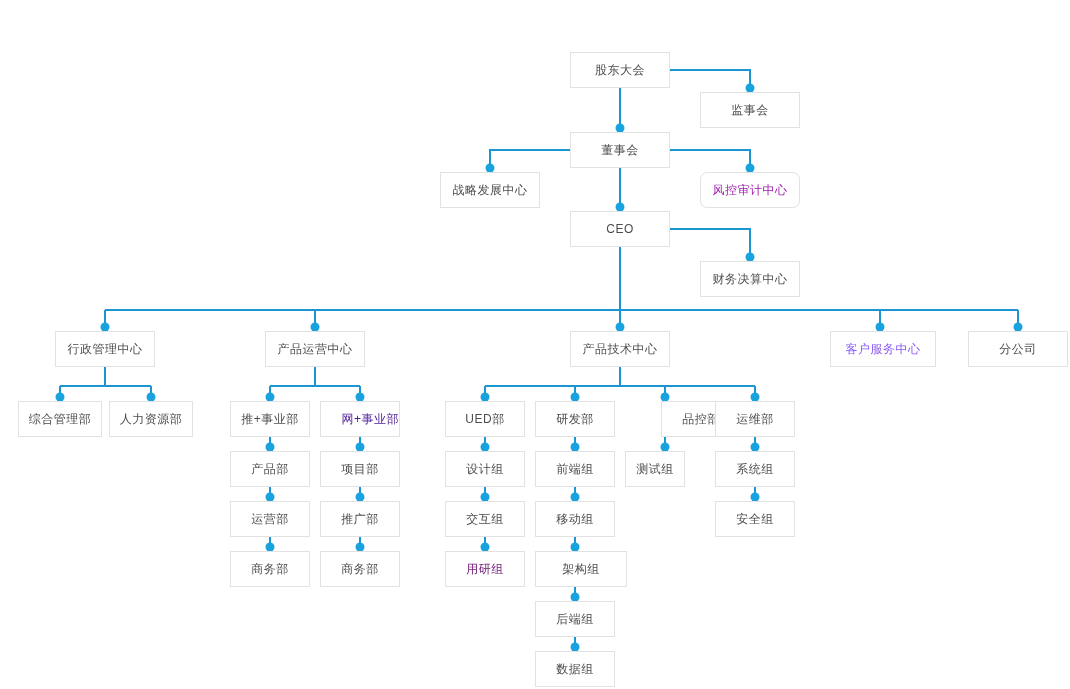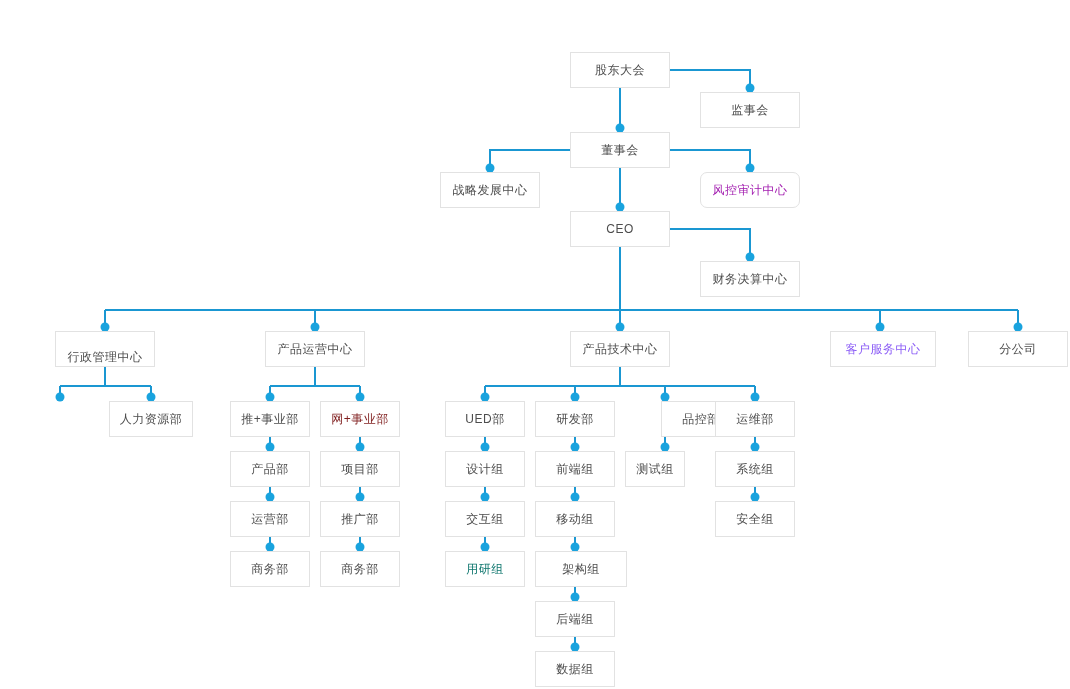--- a/index.html
+++ b/index.html
@@ -137,42 +137,45 @@
     </div>
     <div class="node" style="left: 700px; top: 172px; width: 100px; height: 36px; border-color: rgb(226, 226, 226); background: rgb(255, 255, 255); color: #a21caf; border-radius: 7px;">
       <span>风控审计中心</span>
     </div>
     <div class="node" style="left: 570px; top: 211px; width: 100px; height: 36px; border-color: rgb(226, 226, 226); background: rgb(255, 255, 255); color: rgb(77, 77, 77);">
       <span>CEO</span>
     </div>
     <div class="node" style="left: 700px; top: 261px; width: 100px; height: 36px; border-color: rgb(226, 226, 226); background: rgb(255, 255, 255); color: rgb(77, 77, 77);">
       <span>财务决算中心</span>
     </div>
-    <div class="node" style="left: 55px; top: 331px; width: 100px; height: 36px; border-color: rgb(226, 226, 226); background: rgb(255, 255, 255); color: rgb(77, 77, 77); align-items: flex-end;">
+    <div class="node" style="left: 55px; top: 331px; width: 100px; height: 36px; border-color: rgb(226, 226, 226); background: rgb(255, 255, 255); color: rgb(77, 77, 77);">
       <span>行政管理中心</span>
     </div>
     <div class="node" style="left: 265px; top: 331px; width: 100px; height: 36px; border-color: rgb(226, 226, 226); background: rgb(255, 255, 255); color: rgb(77, 77, 77);">
       <span>产品运营中心</span>
     </div>
     <div class="node" style="left: 570px; top: 331px; width: 100px; height: 36px; border-color: rgb(226, 226, 226); background: rgb(255, 255, 255); color: rgb(77, 77, 77);">
       <span>产品技术中心</span>
     </div>
     <div class="node" style="left: 830px; top: 331px; width: 106px; height: 36px; border-color: rgb(226, 226, 226); background: rgb(255, 255, 255); color: #8b5cf6;">
       <span>客户服务中心</span>
     </div>
     <div class="node" style="left: 968px; top: 331px; width: 100px; height: 36px; border-color: rgb(226, 226, 226); background: rgb(255, 255, 255); color: rgb(77, 77, 77);">
       <span>分公司</span>
     </div>
+    <div class="node" style="left: 18px; top: 401px; width: 84px; height: 36px; border-color: rgb(226, 226, 226); background: rgb(255, 255, 255); color: rgb(77, 77, 77);">
+      <span>综合管理部</span>
+    </div>
     <div class="node" style="left: 109px; top: 401px; width: 84px; height: 36px; border-color: rgb(226, 226, 226); background: rgb(255, 255, 255); color: rgb(77, 77, 77);">
       <span>人力资源部</span>
     </div>
     <div class="node" style="left: 230px; top: 401px; width: 80px; height: 36px; border-color: rgb(226, 226, 226); background: rgb(255, 255, 255); color: rgb(77, 77, 77);">
       <span>推+事业部</span>
     </div>
-    <div class="node" style="left: 320px; top: 401px; width: 80px; height: 36px; border-color: rgb(226, 226, 226); background: rgb(255, 255, 255); color: #7f1d1d;">
+    <div class="node" style="left: 320px; top: 401px; width: 80px; height: 36px; border-color: rgb(226, 226, 226); background: rgb(255, 255, 255); color: #4c1d95; justify-content: flex-end;">
       <span>网+事业部</span>
     </div>
     <div class="node" style="left: 230px; top: 451px; width: 80px; height: 36px; border-color: rgb(226, 226, 226); background: rgb(255, 255, 255); color: rgb(77, 77, 77);">
       <span>产品部</span>
     </div>
     <div class="node" style="left: 230px; top: 501px; width: 80px; height: 36px; border-color: rgb(226, 226, 226); background: rgb(255, 255, 255); color: rgb(77, 77, 77);">
       <span>运营部</span>
     </div>
     <div class="node" style="left: 230px; top: 551px; width: 80px; height: 36px; border-color: rgb(226, 226, 226); background: rgb(255, 255, 255); color: rgb(77, 77, 77);">
       <span>商务部</span>
@@ -188,21 +191,21 @@
     </div>
     <div class="node" style="left: 445px; top: 401px; width: 80px; height: 36px; border-color: rgb(226, 226, 226); background: rgb(255, 255, 255); color: rgb(77, 77, 77);">
       <span>UED部</span>
     </div>
     <div class="node" style="left: 445px; top: 451px; width: 80px; height: 36px; border-color: rgb(226, 226, 226); background: rgb(255, 255, 255); color: rgb(77, 77, 77);">
       <span>设计组</span>
     </div>
     <div class="node" style="left: 445px; top: 501px; width: 80px; height: 36px; border-color: rgb(226, 226, 226); background: rgb(255, 255, 255); color: rgb(77, 77, 77);">
       <span>交互组</span>
     </div>
-    <div class="node" style="left: 445px; top: 551px; width: 80px; height: 36px; border-color: rgb(226, 226, 226); background: rgb(255, 255, 255); color: #0f766e;">
+    <div class="node" style="left: 445px; top: 551px; width: 80px; height: 36px; border-color: rgb(226, 226, 226); background: rgb(255, 255, 255); color: #701a75;">
       <span>用研组</span>
     </div>
     <div class="node" style="left: 535px; top: 401px; width: 80px; height: 36px; border-color: rgb(226, 226, 226); background: rgb(255, 255, 255); color: rgb(77, 77, 77);">
       <span>研发部</span>
     </div>
     <div class="node" style="left: 535px; top: 451px; width: 80px; height: 36px; border-color: rgb(226, 226, 226); background: rgb(255, 255, 255); color: rgb(77, 77, 77);">
       <span>前端组</span>
     </div>
     <div class="node" style="left: 535px; top: 501px; width: 80px; height: 36px; border-color: rgb(226, 226, 226); background: rgb(255, 255, 255); color: rgb(77, 77, 77);">
       <span>移动组</span>

